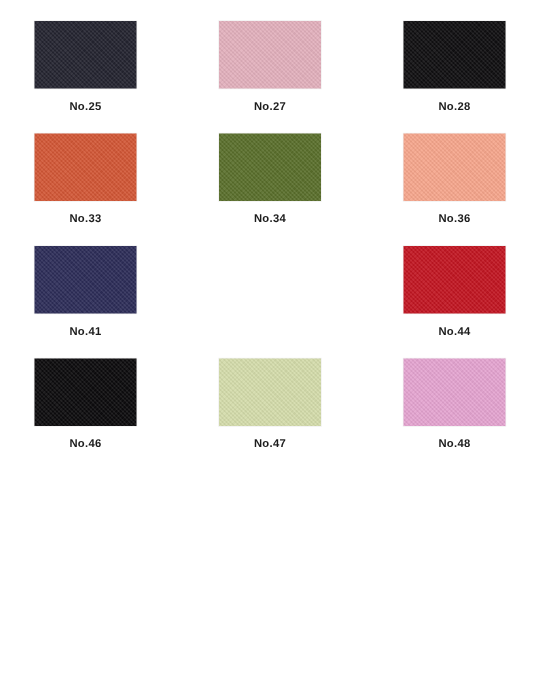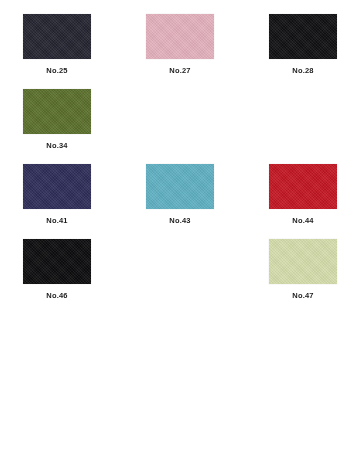--- a/index.html
+++ b/index.html
@@ -85,45 +85,53 @@
     </div>
     <div class="swatch-cell">
       <div class="swatch-chip" style="background-color: rgb(16, 15, 17);"></div>
       <div class="swatch-label">No.28</div>
     </div>
   </div>
 
 
   <div class="swatch-row">
     <div class="swatch-cell">
+      <div class="swatch-chip" style="background-color: rgb(210, 87, 54);"></div>
+      <div class="swatch-label">No.33</div>
+    </div>
+    <div class="swatch-cell">
       <div class="swatch-chip" style="background-color: rgb(90, 111, 44);"></div>
       <div class="swatch-label">No.34</div>
+    </div>
+    <div class="swatch-cell">
+      <div class="swatch-chip" style="background-color: rgb(246, 166, 140);"></div>
+      <div class="swatch-label">No.36</div>
     </div>
   </div>
 
 
   <div class="swatch-row">
     <div class="swatch-cell">
       <div class="swatch-chip" style="background-color: rgb(45, 45, 88);"></div>
       <div class="swatch-label">No.41</div>
-    </div>
-    <div class="swatch-cell">
-      <div class="swatch-chip" style="background-color: rgb(95, 175, 194);"></div>
-      <div class="swatch-label">No.43</div>
     </div>
     <div class="swatch-cell">
       <div class="swatch-chip" style="background-color: rgb(194, 22, 34);"></div>
       <div class="swatch-label">No.44</div>
     </div>
   </div>
 
   <div class="swatch-row">
     <div class="swatch-cell">
       <div class="swatch-chip" style="background-color: rgb(12, 11, 13);"></div>
       <div class="swatch-label">No.46</div>
     </div>
     <div class="swatch-cell">
       <div class="swatch-chip" style="background-color: rgb(212, 220, 171);"></div>
       <div class="swatch-label">No.47</div>
     </div>
+    <div class="swatch-cell">
+      <div class="swatch-chip" style="background-color: rgb(228, 164, 208);"></div>
+      <div class="swatch-label">No.48</div>
+    </div>
   </div>
 
 </div>
 
 </body></html>

